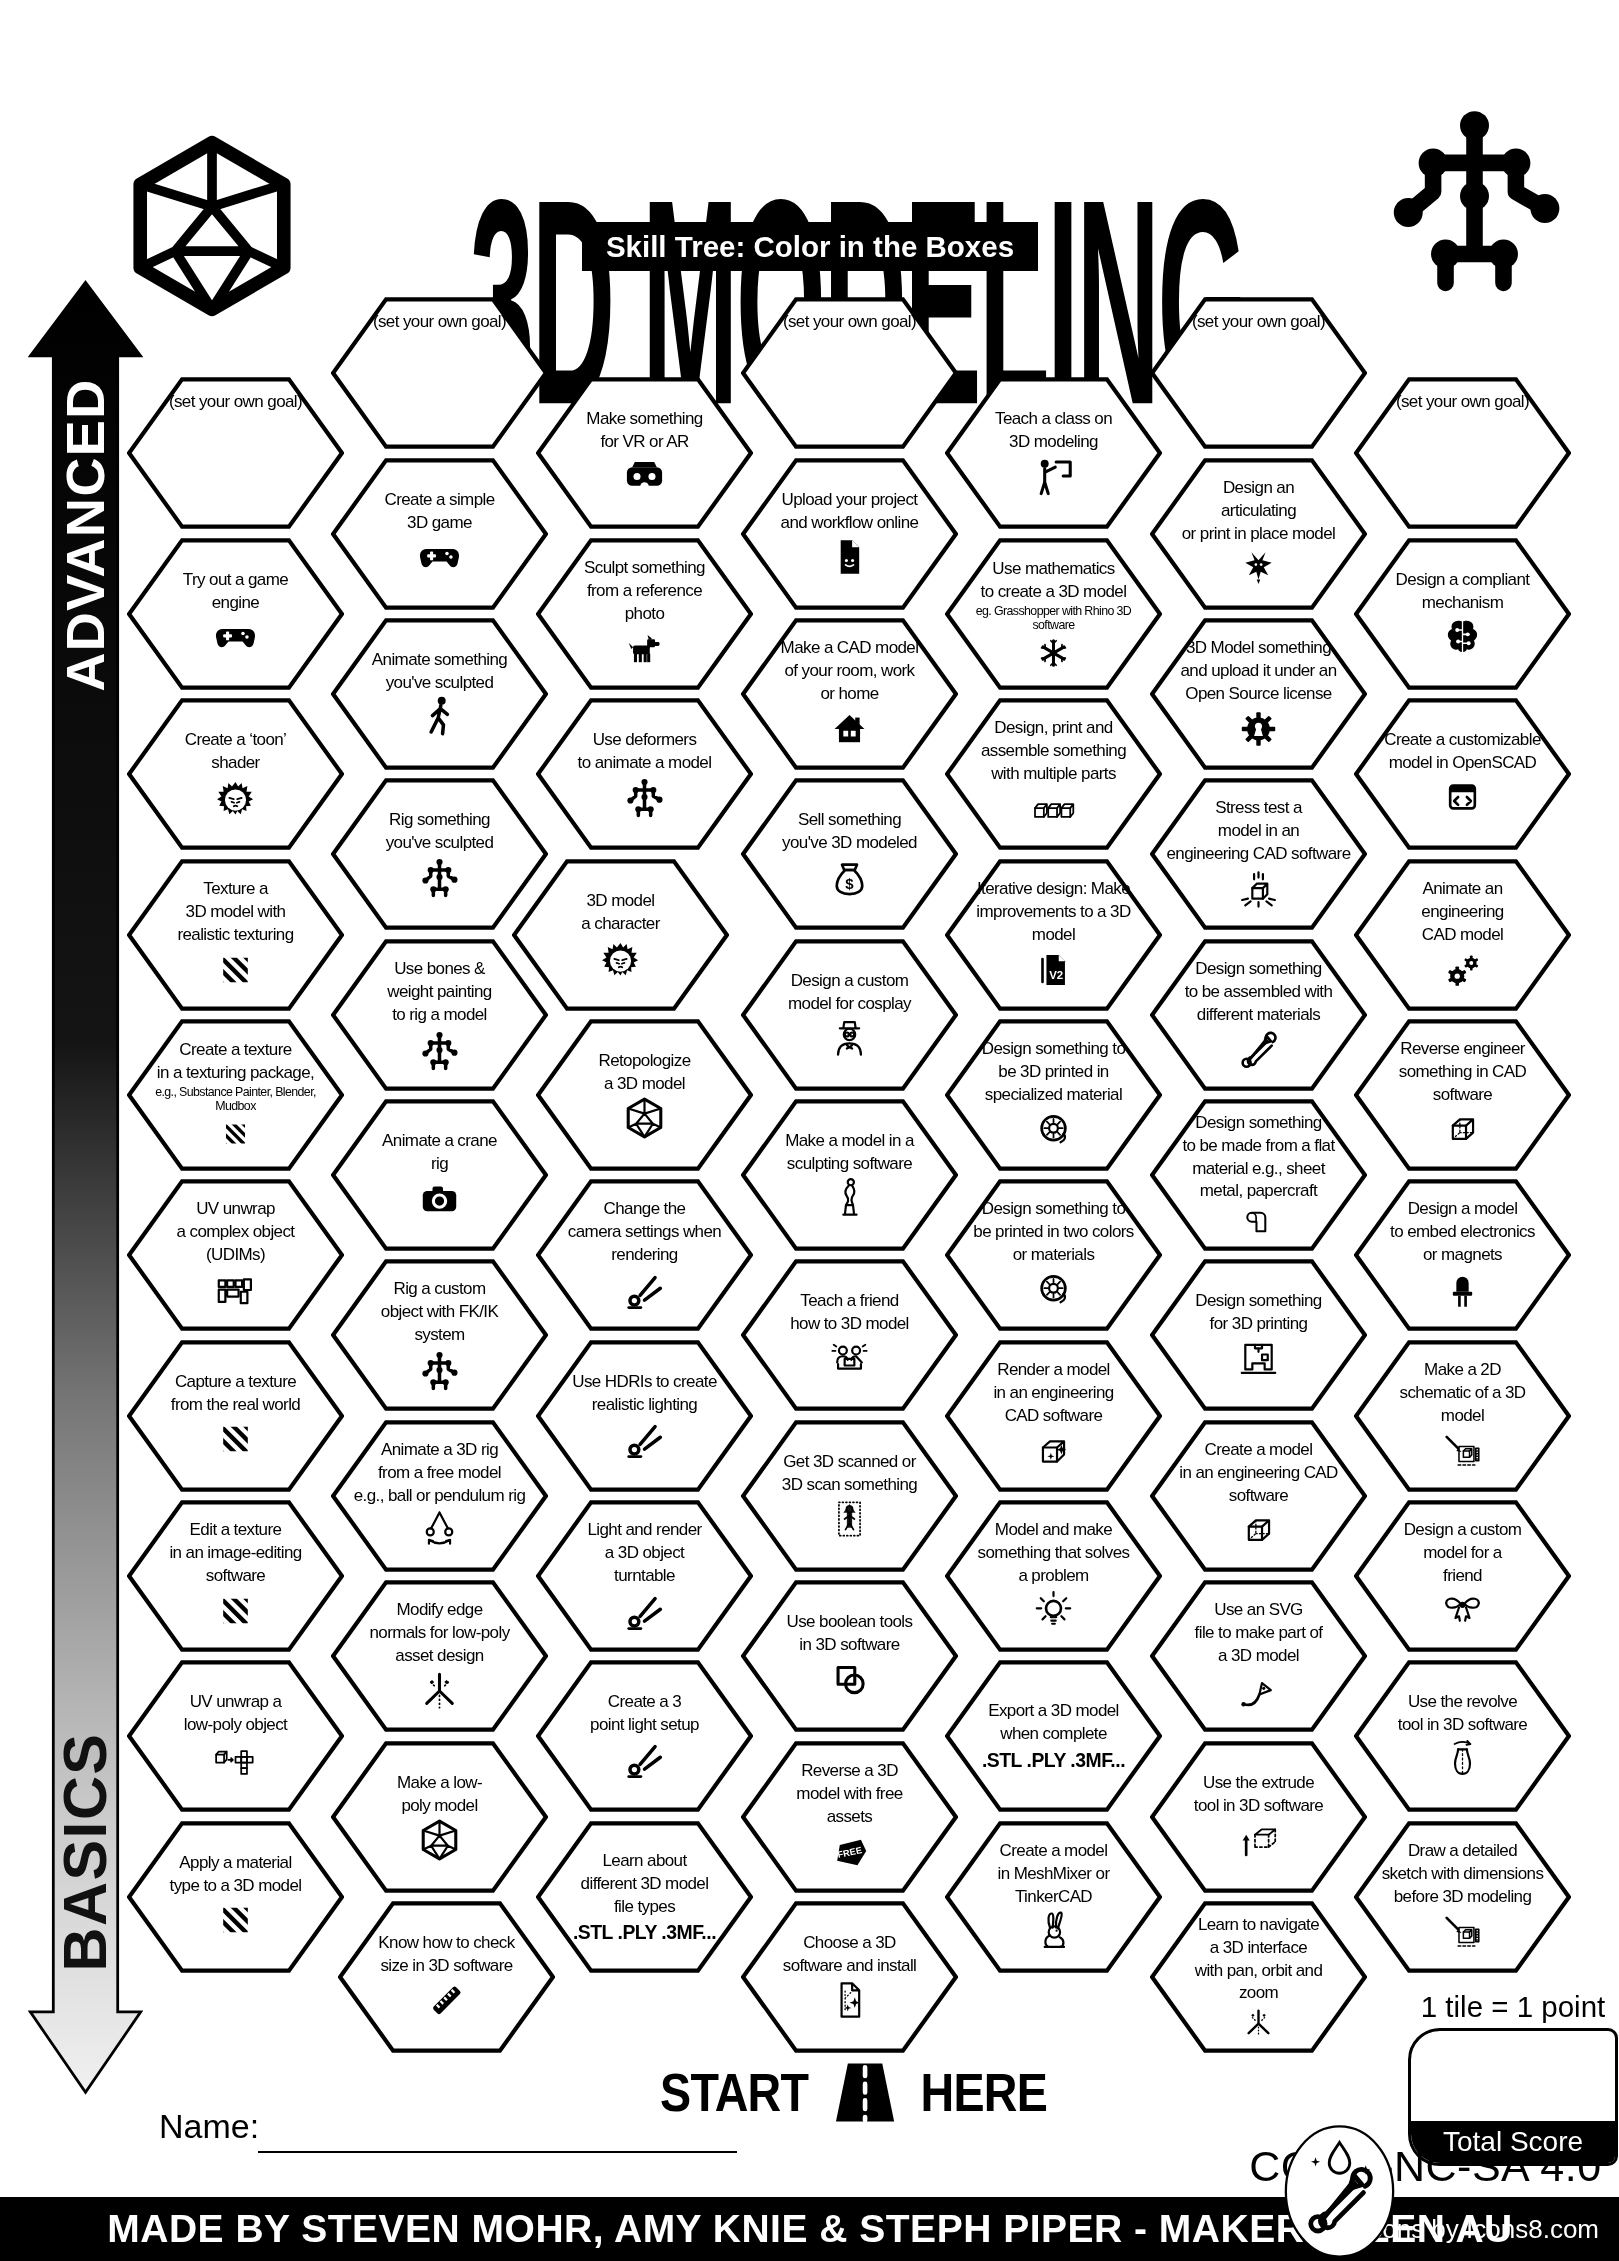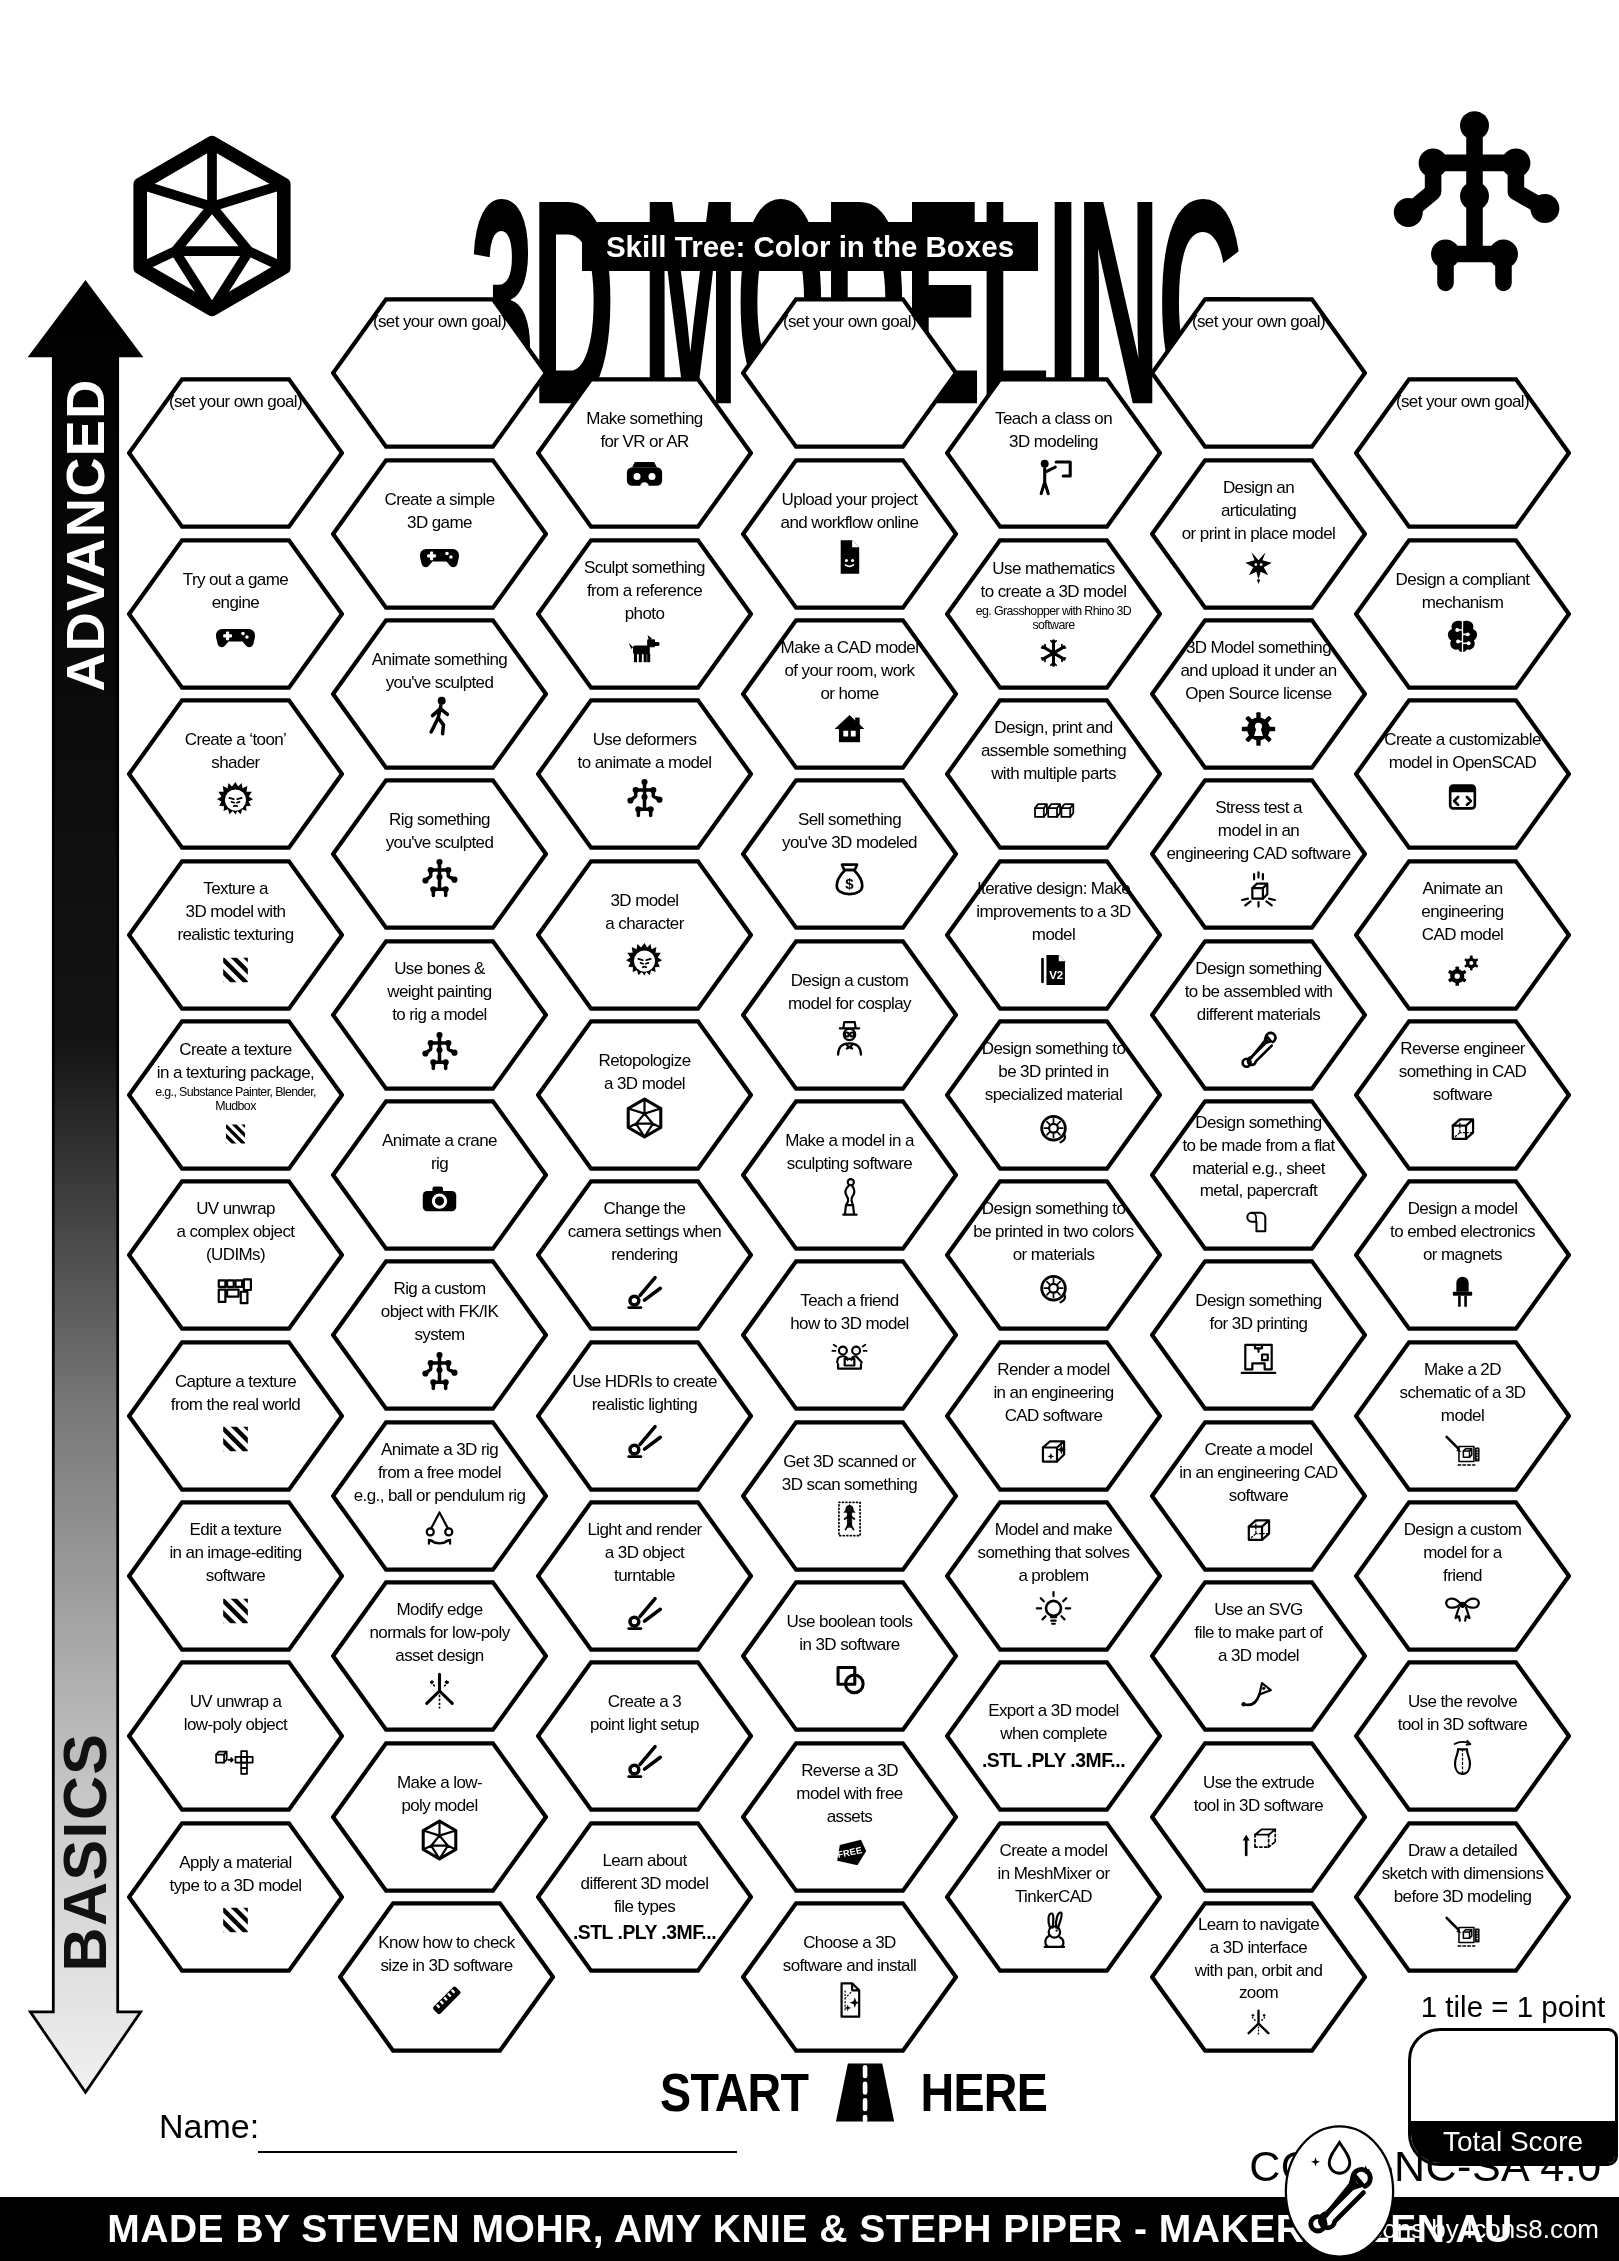--- a/index.html
+++ b/index.html
@@ -777,21 +777,21 @@
         <polygon points="4,165 119,5 351,5 466,165 351,325 119,325" fill="#fff" stroke="#000" stroke-width="9"></polygon>
       </svg>
       <div class="content">
         <div class="ln">Use deformers</div>
         <div class="ln">to animate a model</div>
         <svg class="tic" viewBox="0 0 100 100">
           <use href="#i-armature"></use>
         </svg>
       </div>
     </div>
-    <div class="hex" style="left: 536px; top: 859px; text-decoration: underline;">
+    <div class="hex" style="left: 512px; top: 859px; text-decoration: underline;">
       <svg class="border" viewBox="0 0 470 330">
         <polygon points="4,165 119,5 351,5 466,165 351,325 119,325" fill="#fff" stroke="#000" stroke-width="9"></polygon>
       </svg>
       <div class="content">
         <div class="ln">3D model</div>
         <div class="ln">a character</div>
         <svg class="tic" viewBox="0 0 100 100">
           <use href="#i-toon-face"></use>
         </svg>
       </div>

